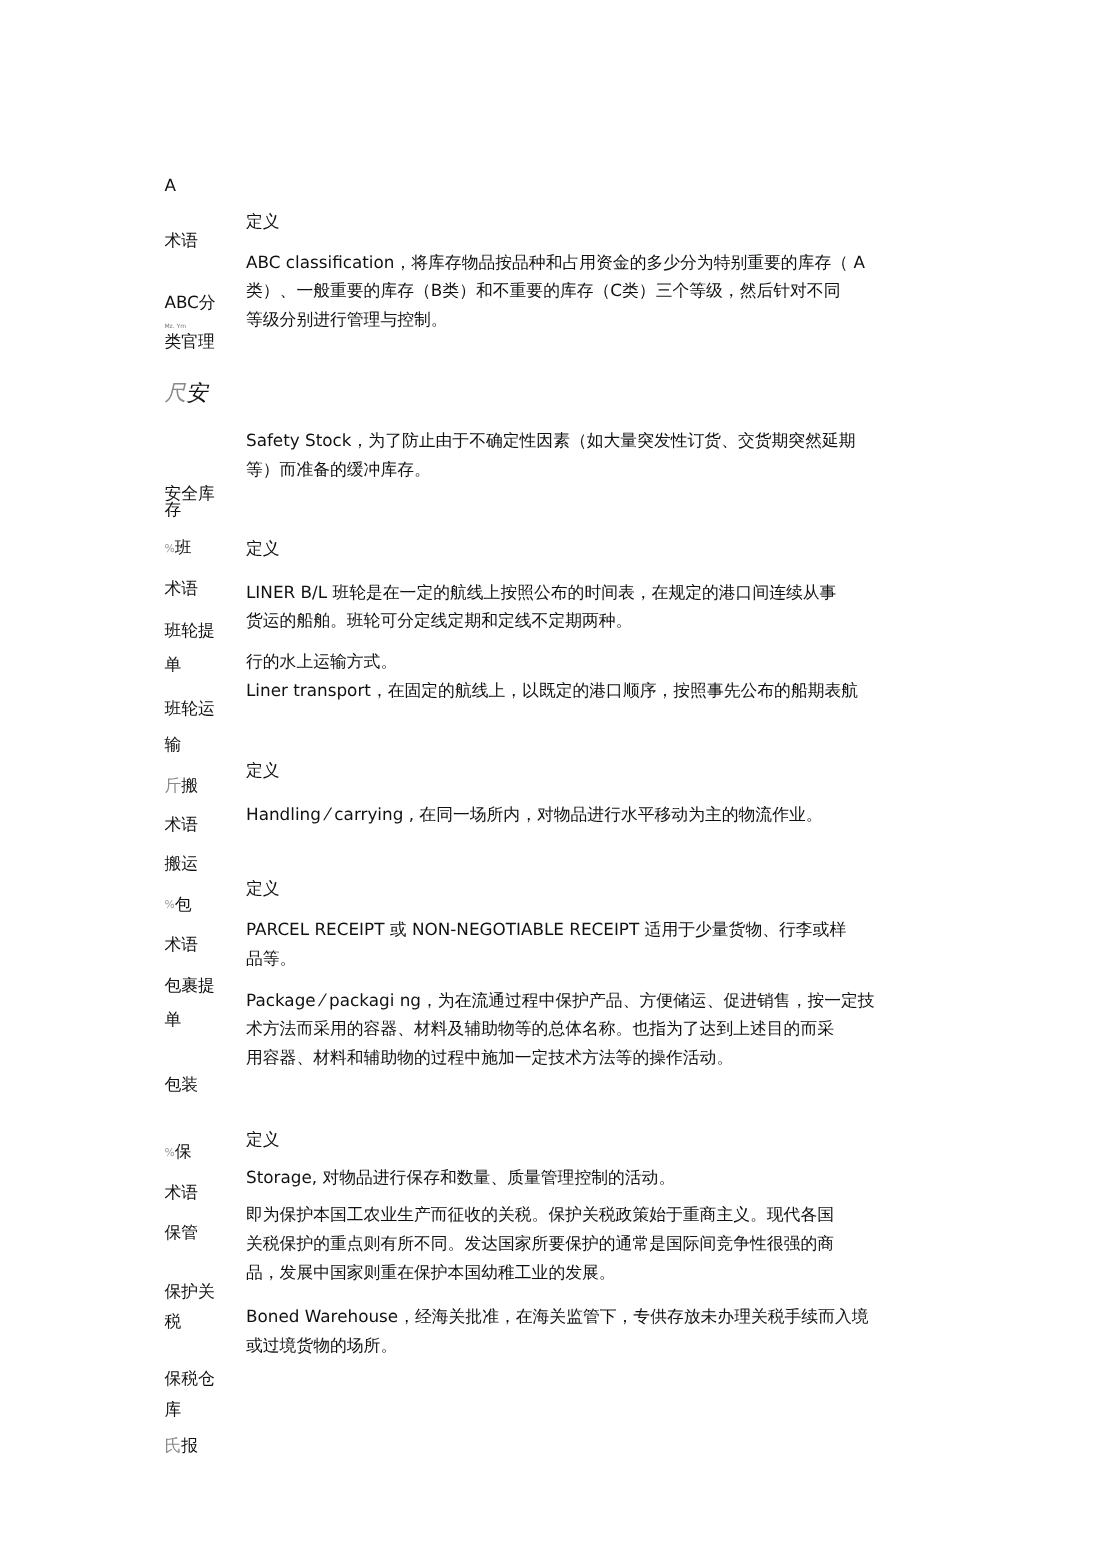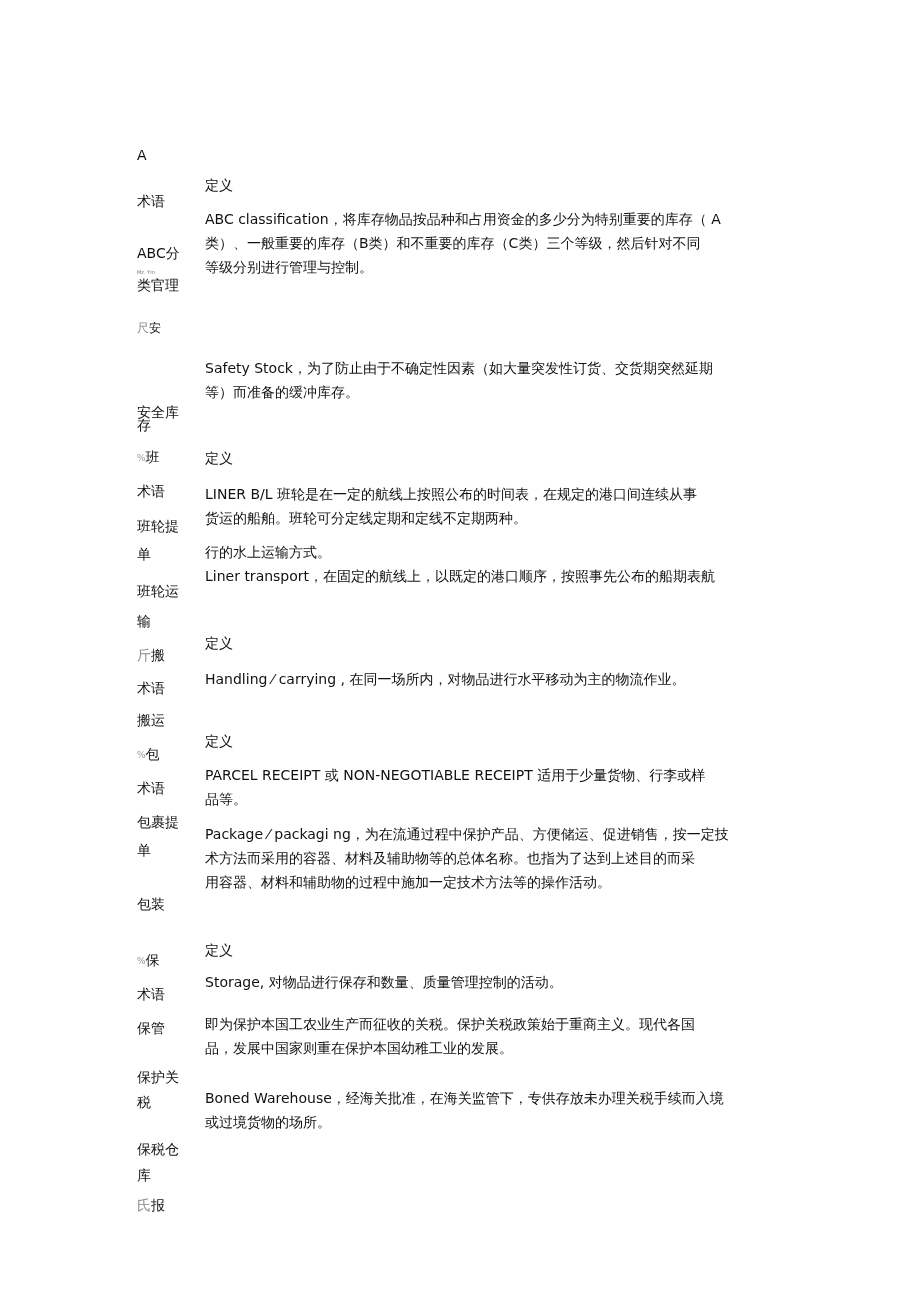--- a/index.html
+++ b/index.html
@@ -3,21 +3,21 @@
   <meta charset="utf-8">
   <style>
     html, body { margin: 0; padding: 0; background: #ffffff; }
     body { width: 920px; height: 1303px; position: relative; overflow: hidden;
            font-family: "DejaVu Sans", "Liberation Sans", sans-serif; color: #111; }
     .abs { position: absolute; white-space: nowrap; }
     .lc { left: 137px; font-size: 14px; line-height: 16px; }
     .grey { color: #8a8a8a; }
     .pct { font-size: 9px; color: #9a9a9a; vertical-align: 1px; }
     .tiny { font-size: 5px; color: #777; line-height: 6px; }
-    .ital { font-size: 12px; line-height: 20px; }
+    .ital { font-style: italic; font-size: 18px; line-height: 20px; }
     .hdr { left: 205px; font-size: 14px; line-height: 16px; }
     .para { left: 205px; width: 540px; font-size: 14px; line-height: 24px; white-space: normal; }
     .para span { display: block; white-space: nowrap; }
   </style>
 </head>
 <body>
 
 <div class="abs lc" style="top:147px;">A</div>
 <div class="abs lc" style="top:193px;">术语</div>
 <div class="abs lc" style="top:245px;">ABC分</div>
@@ -101,20 +101,21 @@
 <div class="abs para" style="top:822px;">
   <span>Package ⁄  packagi ng，为在流通过程中保护产品、方便储运、促进销售，按一定技</span>
   <span>术方法而采用的容器、材料及辅助物等的总体名称。也指为了达到上述目的而采</span>
   <span>用容器、材料和辅助物的过程中施加一定技术方法等的操作活动。</span>
 </div>
 
 <div class="abs hdr" style="top:942px;">定义</div>
 <div class="abs para" style="top:970px;">
   <span>Storage, 对物品进行保存和数量、质量管理控制的活动。</span>
 </div>
-<div class="abs para" style="top:1001px;margin-top:11px;">
+<div class="abs para" style="top:1001px;">
   <span>即为保护本国工农业生产而征收的关税。保护关税政策始于重商主义。现代各国</span>
+  <span>关税保护的重点则有所不同。发达国家所要保护的通常是国际间竞争性很强的商</span>
   <span>品，发展中国家则重在保护本国幼稚工业的发展。</span>
 </div>
 <div class="abs para" style="top:1086px;">
   <span>Boned Warehouse，经海关批准，在海关监管下，专供存放未办理关税手续而入境</span>
   <span>或过境货物的场所。</span>
 </div>
 
 </body></html>

